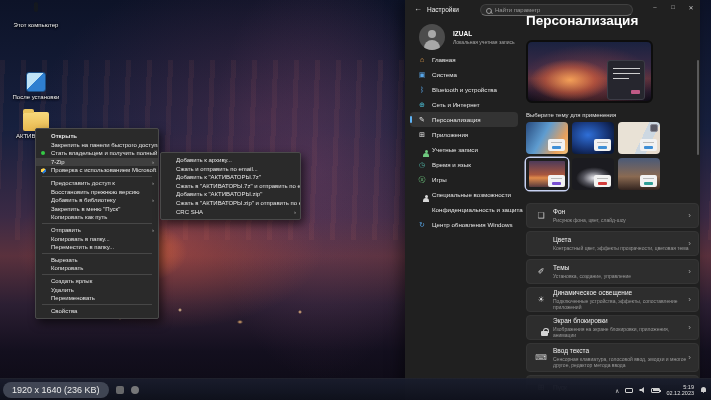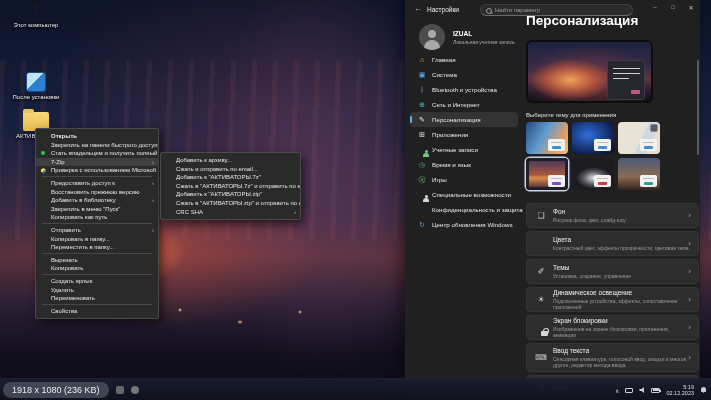--- a/index.html
+++ b/index.html
@@ -413,21 +413,21 @@
       </div>
     </div>
 
     <div class="sbar">
         <span class="thumb"></span>
       </div>
   </div>
 
   <div class="taskbar">
     <div class="pill">
-      <span>1918 x 1080 (236 KB)</span>
+      <span>1920 x 1640 (236 KB)</span>
     </div>
     <span class="mini-ico mi1"></span>
     <span class="mini-ico mi2"></span>
     <div class="tray">
       <span class="tchev">∧</span>
       <span class="kbd-ico"></span>
       <span class="vol"></span>
       <span class="batt"></span>
       <span class="clock">
         <div>5:19</div>

